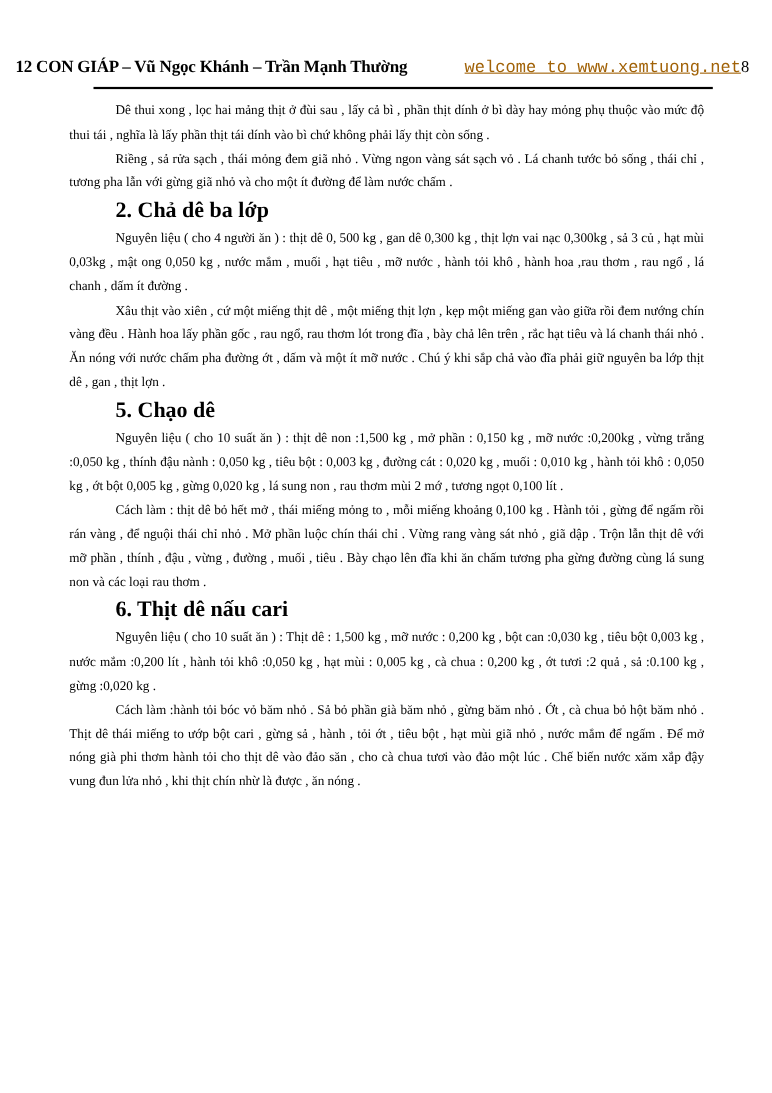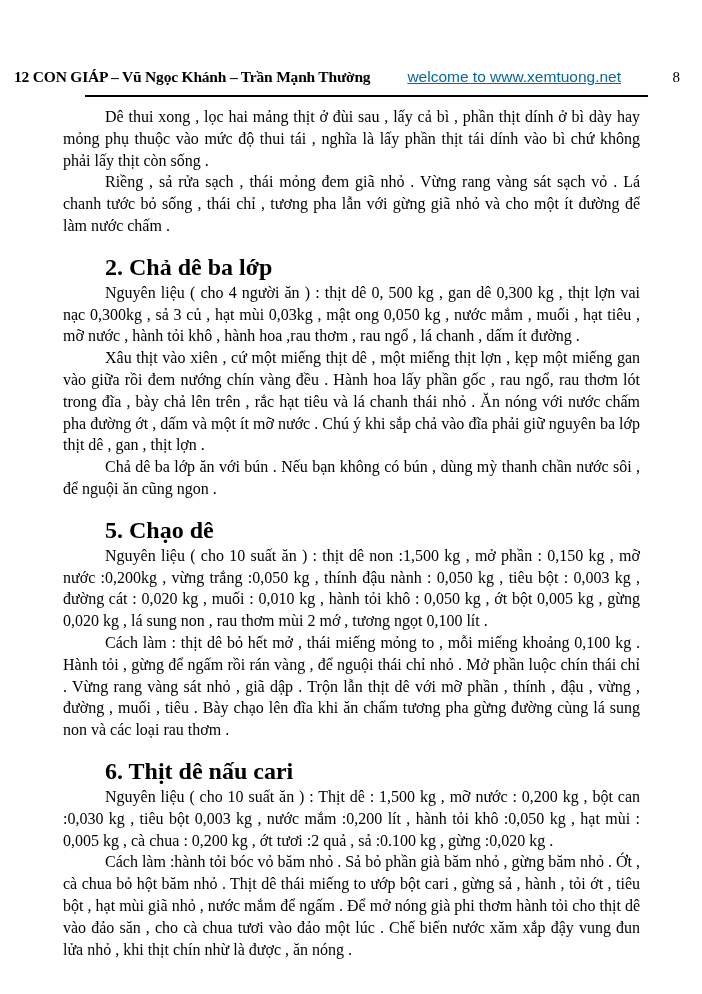--- a/index.html
+++ b/index.html
@@ -12,84 +12,83 @@
     width: 702px;
     height: 994px;
     background: #ffffff;
     color: #000000;
     overflow: hidden;
     font-family: "Liberation Serif", serif;
   }
   .header {
     display: flex;
     align-items: baseline;
-    padding: 68px 18px 0 14px;
+    padding: 52px 18px 0 14px;
   }
   .header-title {
     font-family: "Liberation Serif", serif;
     font-weight: bold;
     font-size: 15.5px;
     letter-spacing: -0.2px;
     white-space: nowrap;
   }
   .header-link {
-    font-family: Liberation Sans, sans-serif;
+    font-family: Liberation Mono, monospace;
     font-size: 15.5px;
-    color: #0369a1;
+    color: #a16207;
     text-decoration: underline;
     white-space: nowrap;
-    margin-left: 37px;
+    margin-left: 52px;
     cursor: pointer;
   }
   .header-page-number {
     font-family: "Liberation Serif", serif;
     font-size: 15px;
     margin-left: auto;
     margin-right: 4px;
   }
   .header-rule {
     border: none;
     border-top: 2px solid #000000;
     margin: 9px 54px 0 85px;
   }
   .doc-body {
     margin: 9px 62px 0 63px;
     text-align: justify;
   }
   .doc-body p.paragraph {
     margin: 0;
-    font-size: 16px;
+    font-size: 12px;
     line-height: 21.8px;
     text-indent: 42px;
   }
   .doc-body h2.heading {
-    margin: 18px 0 2px 42px;
-    font-size: 24px;
+    margin: 2px 0 2px 42px;
+    font-size: 20px;
     line-height: 25px;
     font-weight: bold;
     text-align: left;
   }
 </style>
 </head>
 <body>
 
 <div class="page">
   <div class="header">
     <span class="header-title">12 CON GIÁP – Vũ Ngọc Khánh – Trần Mạnh Thường</span>
     <span class="header-link">welcome to www.xemtuong.net</span>
     <span class="header-page-number">8</span>
   </div>
   <hr class="header-rule">
   <div class="doc-body">
       <p class="paragraph">Dê thui xong , lọc hai mảng thịt ở đùi sau , lấy cả bì , phần thịt dính ở bì dày hay mỏng phụ thuộc vào mức độ thui tái , nghĩa là lấy phần thịt tái dính vào bì chứ không phải lấy thịt còn sống .</p>
-      <p class="paragraph">Riềng , sả rửa sạch , thái mỏng đem giã nhỏ . Vừng rang vàng sát sạch vỏ . Lá chanh tước bỏ sống , thái chỉ , tương pha lẫn với gừng giã nhỏ và cho một ít đường để làm nước chấm .</p>
+      <p class="paragraph">Riềng , sả rửa sạch , thái mỏng đem giã nhỏ . Vừng ngon vàng sát sạch vỏ . Lá chanh tước bỏ sống , thái chỉ , tương pha lẫn với gừng giã nhỏ và cho một ít đường để làm nước chấm .</p>
       <h2 class="heading">2. Chả dê ba lớp</h2>
       <p class="paragraph">Nguyên liệu ( cho 4 người ăn ) : thịt dê 0, 500 kg , gan dê 0,300 kg , thịt lợn vai nạc 0,300kg , sả 3 củ , hạt mùi 0,03kg , mật ong 0,050 kg , nước mắm , muối , hạt tiêu , mỡ nước , hành tỏi khô , hành hoa ,rau thơm , rau ngổ , lá chanh , dấm ít đường .</p>
       <p class="paragraph">Xâu thịt vào xiên , cứ một miếng thịt dê , một miếng thịt lợn , kẹp một miếng gan vào giữa rồi đem nướng chín vàng đều . Hành hoa lấy phần gốc , rau ngổ, rau thơm lót trong đĩa , bày chả lên trên , rắc hạt tiêu và lá chanh thái nhỏ . Ăn nóng với nước chấm pha đường ớt , dấm và một ít mỡ nước . Chú ý khi sắp chả vào đĩa phải giữ nguyên ba lớp thịt dê , gan , thịt lợn .</p>
-      <p class="paragraph">Chả dê ba lớp ăn với bún . Nếu bạn không có bún , dùng mỳ thanh chần nước sôi , để nguội ăn cũng ngon .</p>
       <h2 class="heading">5. Chạo dê</h2>
       <p class="paragraph">Nguyên liệu ( cho 10 suất ăn ) : thịt dê non :1,500 kg , mở phần : 0,150 kg , mỡ nước :0,200kg , vừng trắng :0,050 kg , thính đậu nành : 0,050 kg , tiêu bột : 0,003 kg , đường cát : 0,020 kg , muối : 0,010 kg , hành tỏi khô : 0,050 kg , ớt bột 0,005 kg , gừng 0,020 kg , lá sung non , rau thơm mùi 2 mớ , tương ngọt 0,100 lít .</p>
       <p class="paragraph">Cách làm : thịt dê bỏ hết mở , thái miếng mỏng to , mỗi miếng khoảng 0,100 kg . Hành tỏi , gừng để ngấm rồi rán vàng , để nguội thái chỉ nhỏ . Mở phần luộc chín thái chỉ . Vừng rang vàng sát nhỏ , giã dập . Trộn lẫn thịt dê với mỡ phần , thính , đậu , vừng , đường , muối , tiêu . Bày chạo lên đĩa khi ăn chấm tương pha gừng đường cùng lá sung non và các loại rau thơm .</p>
       <h2 class="heading">6. Thịt dê nấu cari</h2>
       <p class="paragraph">Nguyên liệu ( cho 10 suất ăn ) : Thịt dê : 1,500 kg , mỡ nước : 0,200 kg , bột can :0,030 kg , tiêu bột 0,003 kg , nước mắm :0,200 lít , hành tỏi khô :0,050 kg , hạt mùi : 0,005 kg , cà chua : 0,200 kg , ớt tươi :2 quả , sả :0.100 kg , gừng :0,020 kg .</p>
       <p class="paragraph">Cách làm :hành tỏi bóc vỏ băm nhỏ . Sả bỏ phần già băm nhỏ , gừng băm nhỏ . Ớt , cà chua bỏ hột băm nhỏ . Thịt dê thái miếng to ướp bột cari , gừng sả , hành , tỏi ớt , tiêu bột , hạt mùi giã nhỏ , nước mắm để ngấm . Để mở nóng già phi thơm hành tỏi cho thịt dê vào đảo săn , cho cà chua tươi vào đảo một lúc . Chế biến nước xăm xắp đậy vung đun lửa nhỏ , khi thịt chín nhừ là được , ăn nóng .</p>
     </div>
 </div>
 
 </body></html>

